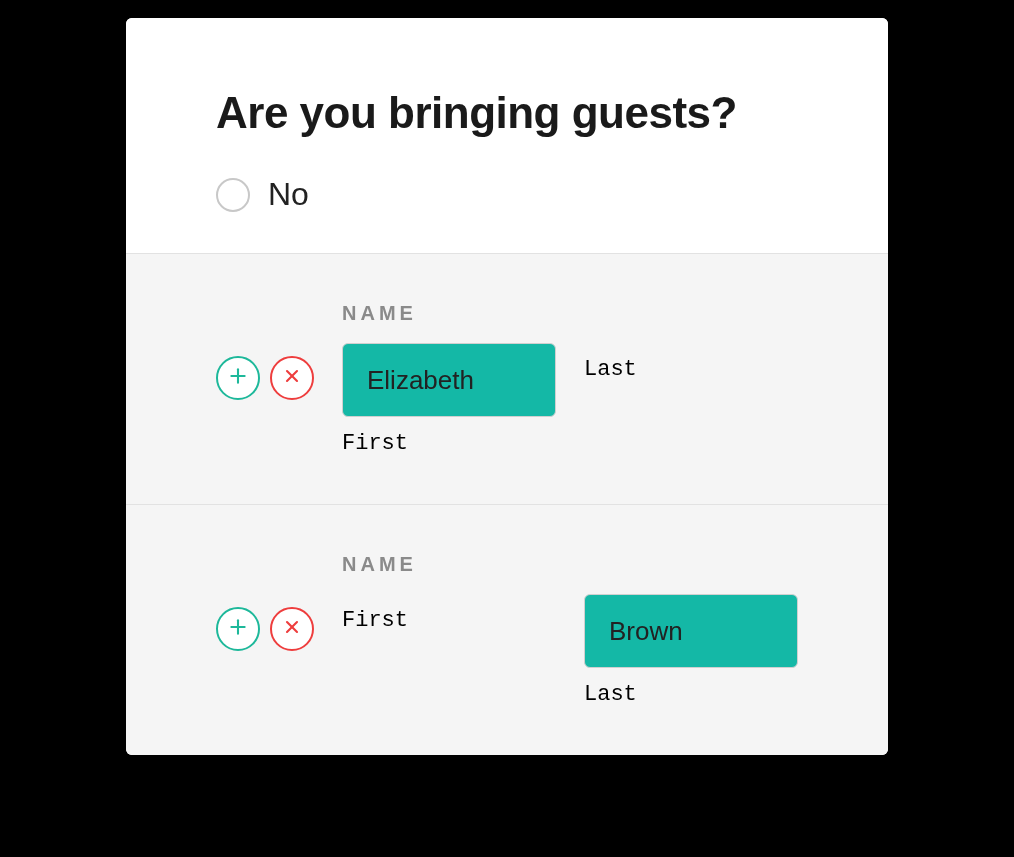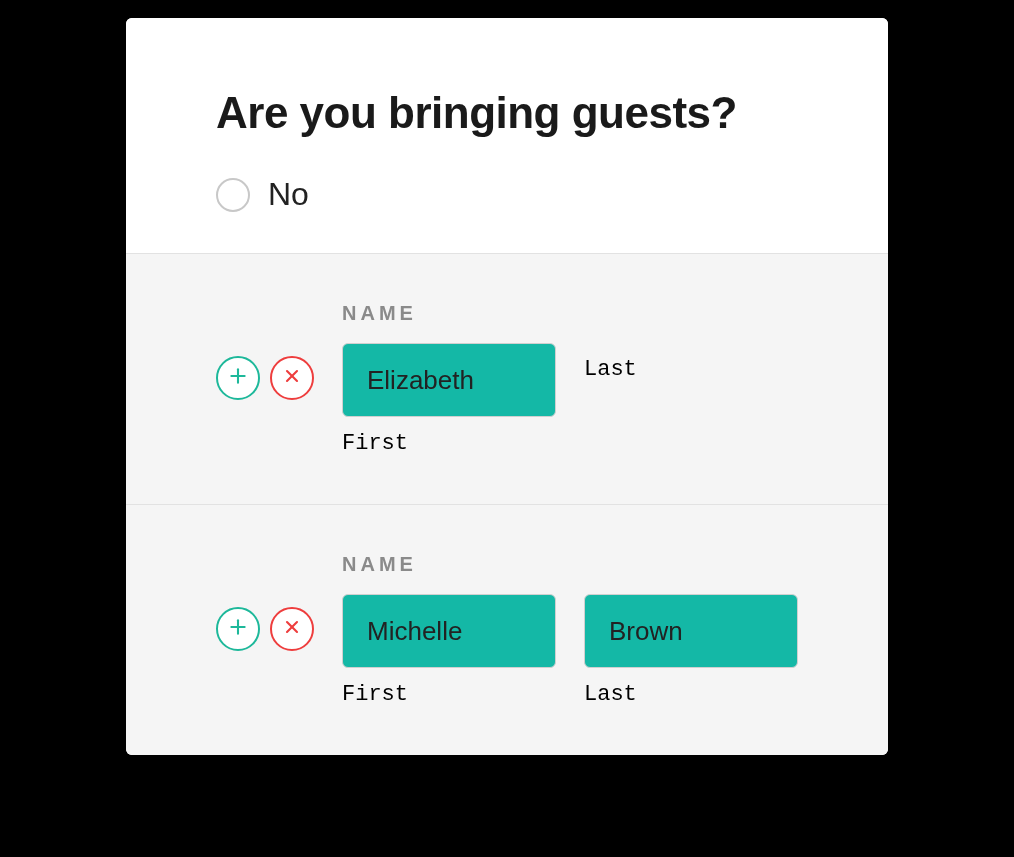--- a/index.html
+++ b/index.html
@@ -226,21 +226,20 @@
                 <line x1="6" y1="6" x2="18" y2="18"></line>
                 <line x1="18" y1="6" x2="6" y2="18"></line>
               </svg>
             </span>
           </div>
         </div>
         <div class="name-fields">
           <div class="field-group-label">NAME</div>
           <div class="inputs-row">
             <div class="input-col">
-              <input type="text" class="text-input" value="Michelle" style="">
               <div class="sub-label">First</div>
             </div>
             <div class="input-col">
               <input type="text" class="text-input" value="Brown" style="">
               <div class="sub-label">Last</div>
             </div>
           </div>
         </div>
       </div>
     </div>

